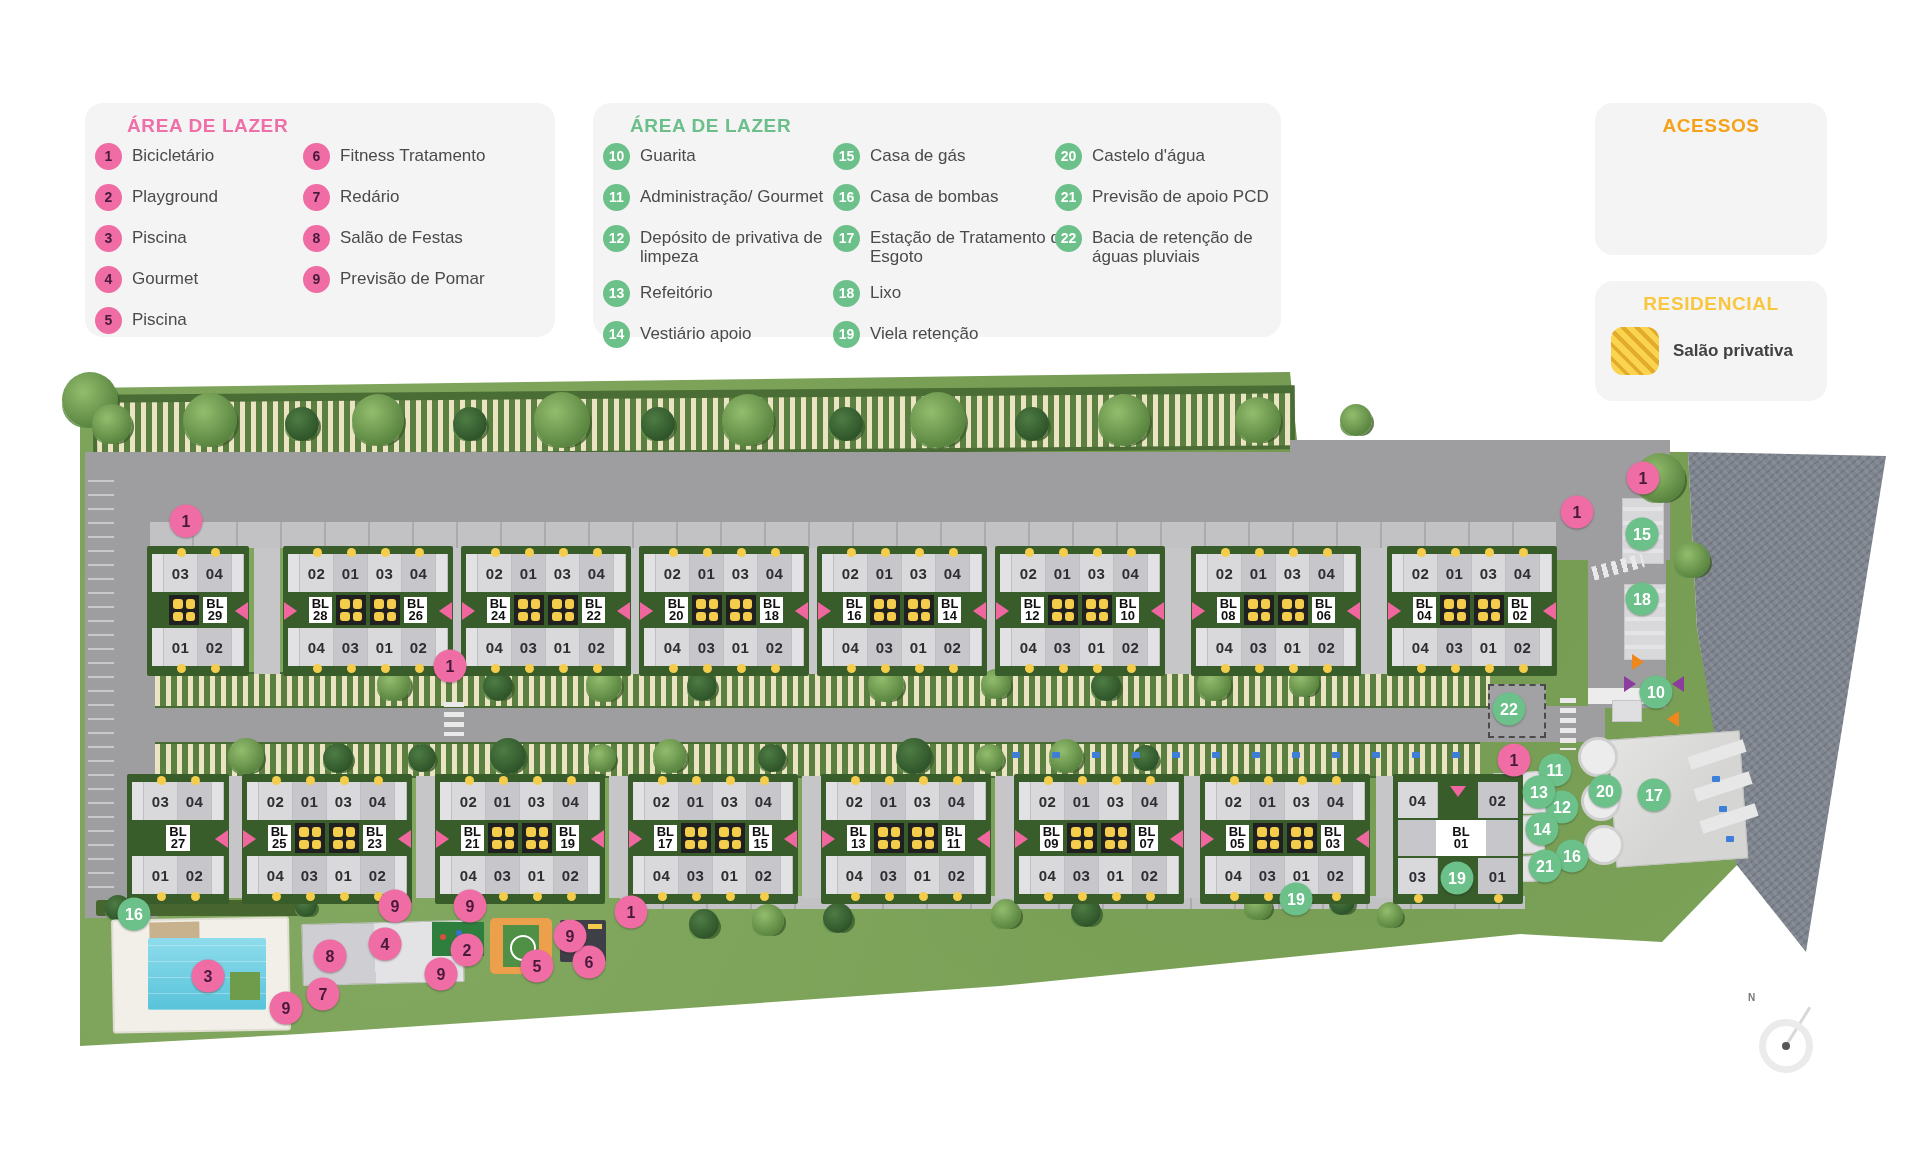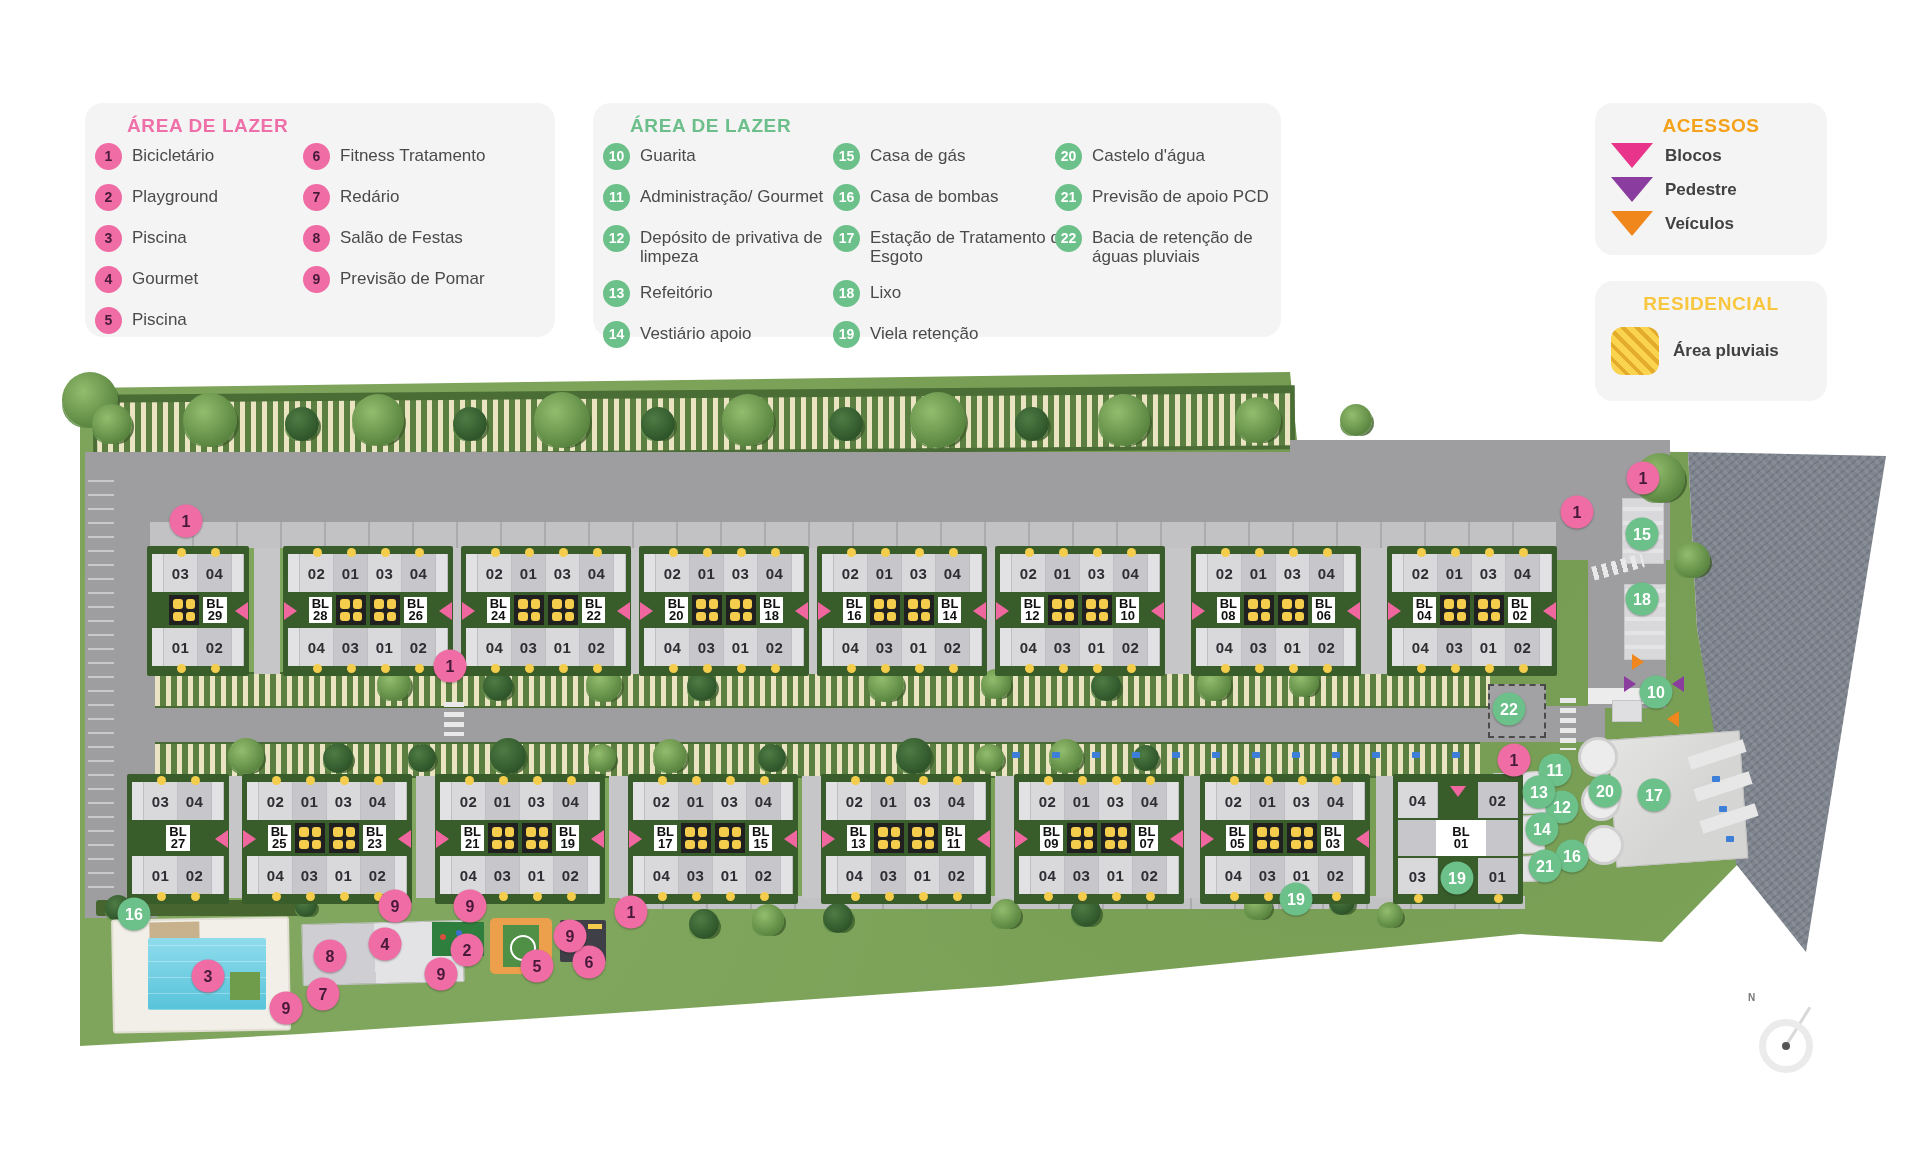--- a/index.html
+++ b/index.html
@@ -221,40 +221,26 @@
           <div class="ltext" style="max-width: 195px;">Previsão de apoio PCD</div>
         </div>
         <div class="litem">
           <div class="lbadge green">22</div>
           <div class="ltext" style="max-width: 195px;">Bacia de retenção de águas pluviais</div>
         </div>
       </div>
     </div>
   <div class="lbox" id="box-acessos">
     <div class="ltitle" id="t-acessos">ACESSOS</div>
-  <div class="lcol" style="left: 16px; top: 40px;">
-        <div class="aitem">
-          <div class="tri-down" style="border-top-color: rgb(232, 52, 139);"></div>
-          <div>Blocos</div>
-        </div>
-        <div class="aitem">
-          <div class="tri-down" style="border-top-color: rgb(138, 61, 158);"></div>
-          <div>Pedestre</div>
-        </div>
-        <div class="aitem">
-          <div class="tri-down" style="border-top-color: rgb(240, 135, 28);"></div>
-          <div>Veículos</div>
-        </div>
-      </div>
     </div>
   <div class="lbox" id="box-resid">
     <div class="ltitle" id="t-resid">RESIDENCIAL</div>
     <div id="resid-row">
       <div id="resid-swatch"></div>
-      <span>Área pluviais</span>
+      <span>Salão privativa</span>
     </div>
   </div>
 
   <div id="map">
     <div id="site-green"></div>
     <div id="dark-terrain"></div>
 
     <div id="top-strip">
       <div id="top-stripes"></div>
     </div>

